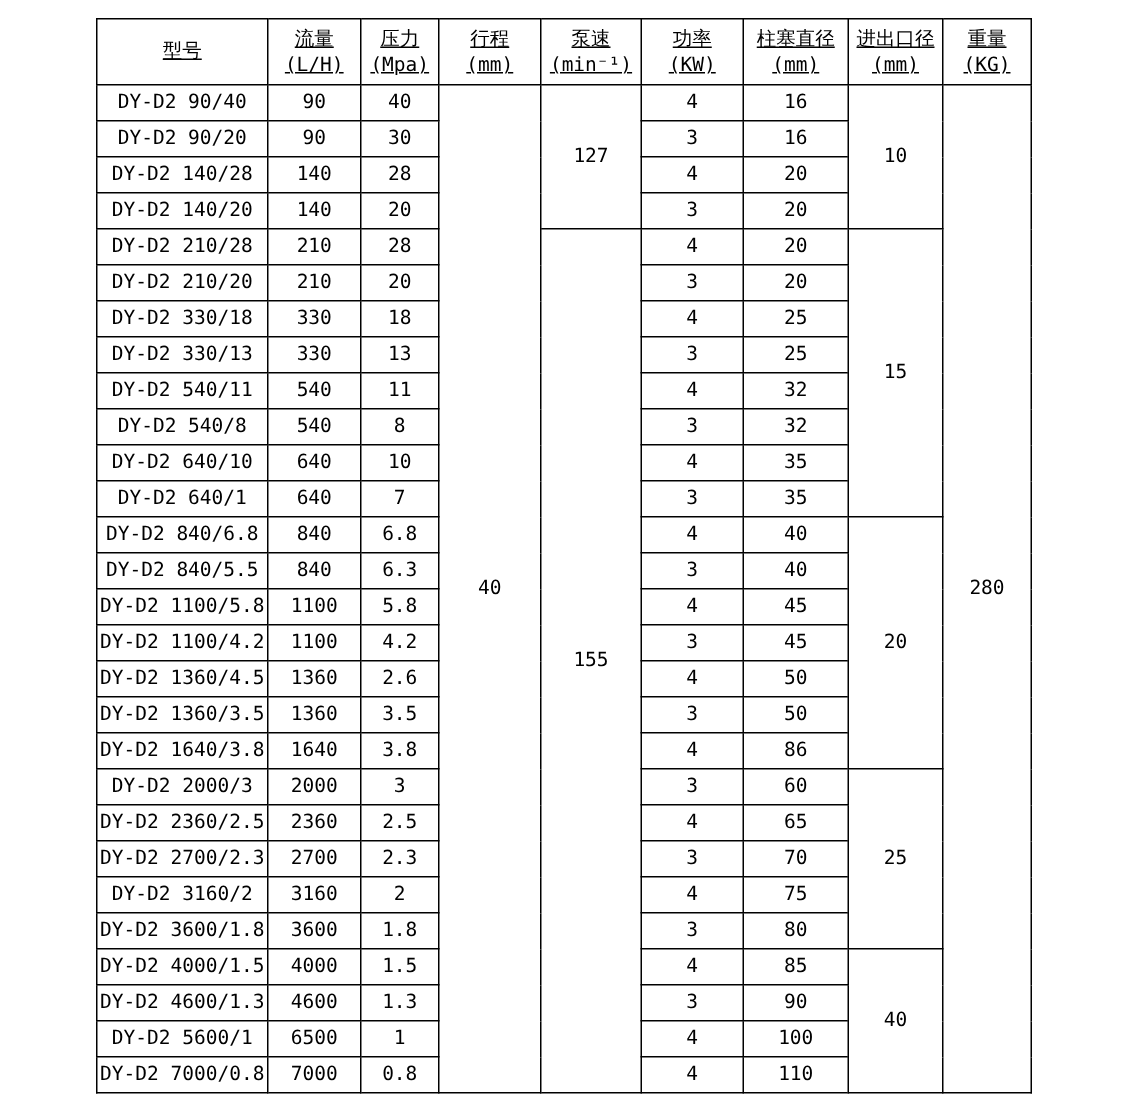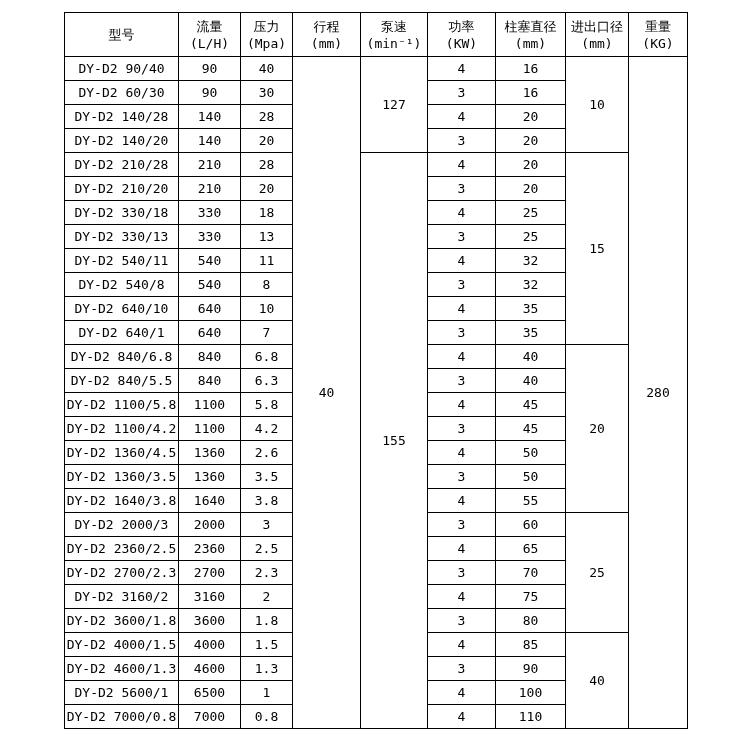--- a/index.html
+++ b/index.html
@@ -23,21 +23,21 @@
   }
   #spec-table th, #spec-table td {
     border: 1px solid #000000;
     font-weight: normal;
     font-size: 13px;
     text-align: center;
     vertical-align: middle;
     padding: 0;
     background: transparent;
   }
-  #spec-table thead tr { height: 44px; }
+  #spec-table thead tr { height: 44px; text-decoration: underline; }
   #spec-table tbody tr { height: 24px; }
   .h-label { display: block; line-height: 19px; font-size: 13px; }
   .h-unit  { display: block; line-height: 16px; font-size: 13px; }
   td.cell-model {
     text-align: left;
     padding-left: 5px;
     letter-spacing: 0px;
     white-space: nowrap;
   }
   
@@ -129,21 +129,21 @@
         <td>90</td>
         <td>40</td>
         <td rowspan="28">40</td>
         <td rowspan="4">127</td>
         <td>4</td>
         <td>16</td>
         <td rowspan="4">10</td>
         <td rowspan="28">280</td>
       </tr>
       <tr>
-        <td class="cell-model">DY-D2 60/30</td>
+        <td class="cell-model">DY-D2 90/20</td>
         <td>90</td>
         <td>30</td>
         <td>3</td>
         <td>16</td>
       </tr>
       <tr>
         <td class="cell-model">DY-D2 140/28</td>
         <td>140</td>
         <td>28</td>
         <td>4</td>
@@ -255,21 +255,21 @@
         <td>1360</td>
         <td>3.5</td>
         <td>3</td>
         <td>50</td>
       </tr>
       <tr>
         <td class="cell-model">DY-D2 1640/3.8</td>
         <td>1640</td>
         <td>3.8</td>
         <td>4</td>
-        <td>55</td>
+        <td>86</td>
       </tr>
       <tr>
         <td class="cell-model">DY-D2 2000/3</td>
         <td>2000</td>
         <td>3</td>
         <td>3</td>
         <td>60</td>
         <td rowspan="5">25</td>
       </tr>
       <tr>

